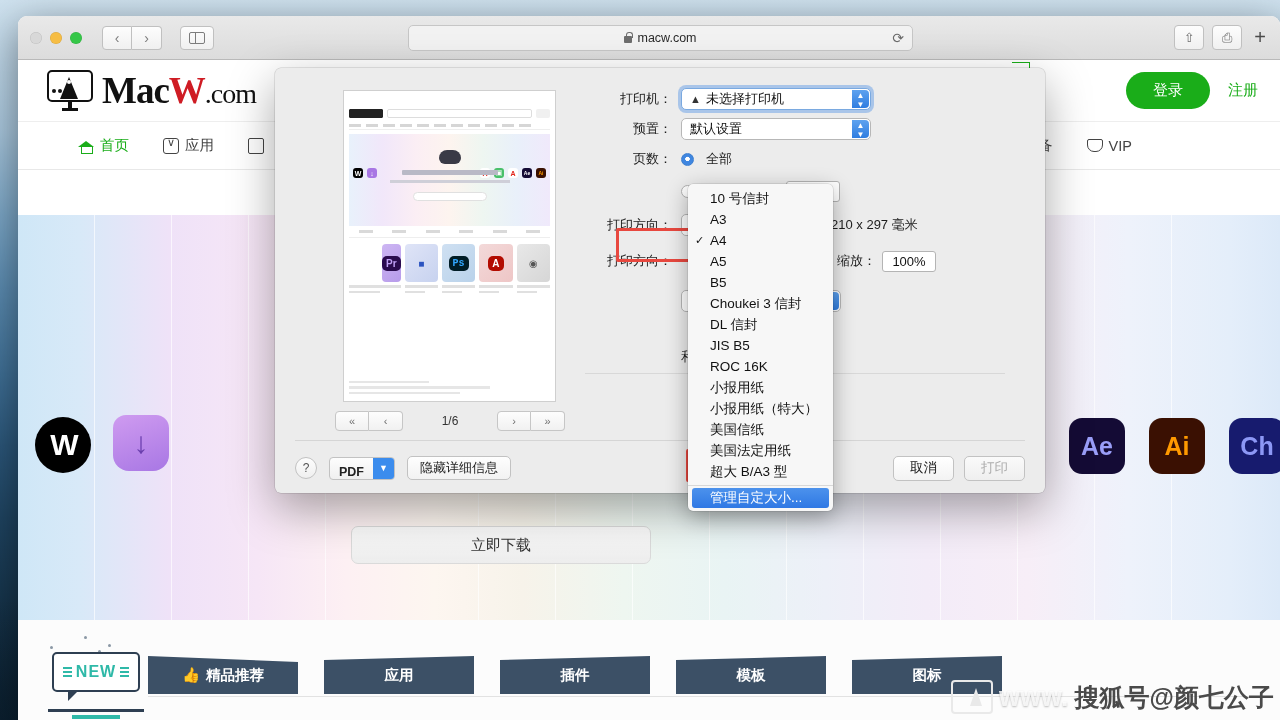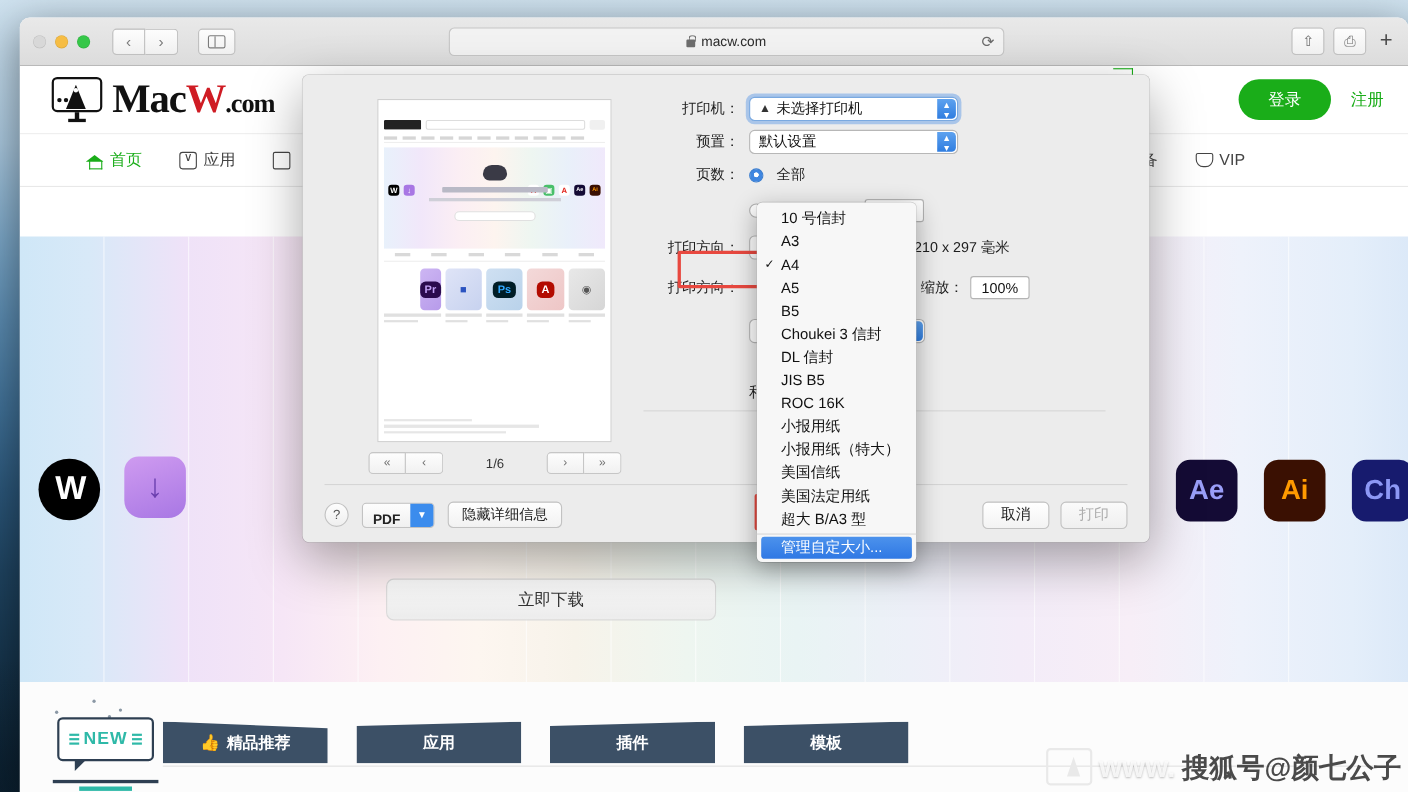--- a/index.html
+++ b/index.html
@@ -100,21 +100,21 @@
   .logo-mark .screen { position:absolute; left:3px; top:0; width: 46px; height: 32px; border: 2.4px solid #111; border-radius: 5px; }
   .logo-mark .stand { position:absolute; left: 18px; bottom: 1px; width: 16px; height: 3px; background:#111; }
   .logo-mark .neck  { position:absolute; left: 24px; bottom: 3px; width: 4px; height: 7px; background:#111; }
   .logo-mark .bird  { position:absolute; left: 16px; top: 7px; width: 0; height: 0;
                       border-left: 9px solid transparent; border-right: 9px solid transparent; border-bottom: 22px solid #111; }
   .logo-mark .dot   { position:absolute; left: 23px; top: 10px; width: 4px; height: 4px; background:#fff; border-radius:50%; }
   .logo-mark .d1    { position:absolute; left: 8px; top: 19px; width: 4px; height: 4px; background:#111; border-radius:50%; }
   .logo-mark .d2    { position:absolute; left: 14px; top: 19px; width: 4px; height: 4px; background:#111; border-radius:50%; }
   .logo-text { font-size: 37px; font-weight: bold; letter-spacing: -1px; color: #111; font-family: "Liberation Serif", serif; }
   .logo-text .red { color: #cf1c24; }
-  .logo-text .com { font-size: 24px; font-weight: bold; }
+  .logo-text .com { font-size: 28px; font-weight: normal; }
 
   .hdr-right { position: absolute; right: 22px; top: 12px; display: flex; align-items: center; gap: 18px; }
   #login-btn {
     background: #1aad19; color: #fff; border: none; border-radius: 19px;
     width: 84px; height: 37px; font-size: 15px; cursor: pointer;
     font-family: "Liberation Sans", sans-serif;
   }
   #register-link { color: #1aad19; font-size: 15px; text-decoration: none; }
   .hdr-box { position: absolute; right: 250px; top: 2px; width: 18px; height: 58px; border: 1.5px solid #1aad19; border-left: none; }
 
@@ -509,20 +509,23 @@
         </div>
         <div class="ptab">
           <span>应用</span>
         </div>
         <div class="ptab">
           <span>插件</span>
         </div>
         <div class="ptab">
           <span>模板</span>
         </div>
+        <div class="ptab">
+          <span>图标</span>
+        </div>
       </div>
       <div id="tabs-underline"></div>
     </div>
   </div>
 
   <div id="print-dialog">
 
     <div id="pd-preview">
       <div class="pv-inner">
         <div class="pv-topbar">
@@ -578,21 +581,21 @@
             </div>
           <div class="pv-card">
               <div class="thumb" style="background:linear-gradient(135deg,#dfe4f7,#c7d2ef);">
                 <span style="color:#2b53c0;">■</span>
               </div>
               <div class="ln"></div>
               <div class="ln s"></div>
             </div>
           <div class="pv-card">
               <div class="thumb" style="background:linear-gradient(135deg,#cfe0f2,#b9d2ea);">
-                <span style="background:#001d26;border-radius:5px;padding:2px 4px;color:#31a8ff;">Ps</span>
+                <span style="background:#001d26;border-radius:5px;padding:2px 4px;color:#31a8ff;font-family:Liberation Mono, monospace;">Ps</span>
               </div>
               <div class="ln"></div>
               <div class="ln s"></div>
             </div>
           <div class="pv-card">
               <div class="thumb" style="background:linear-gradient(135deg,#f3d9d9,#eec6c6);">
                 <span style="background:#b30b00;border-radius:5px;padding:2px 4px;color:#fff;">A</span>
               </div>
               <div class="ln"></div>
               <div class="ln s"></div>

